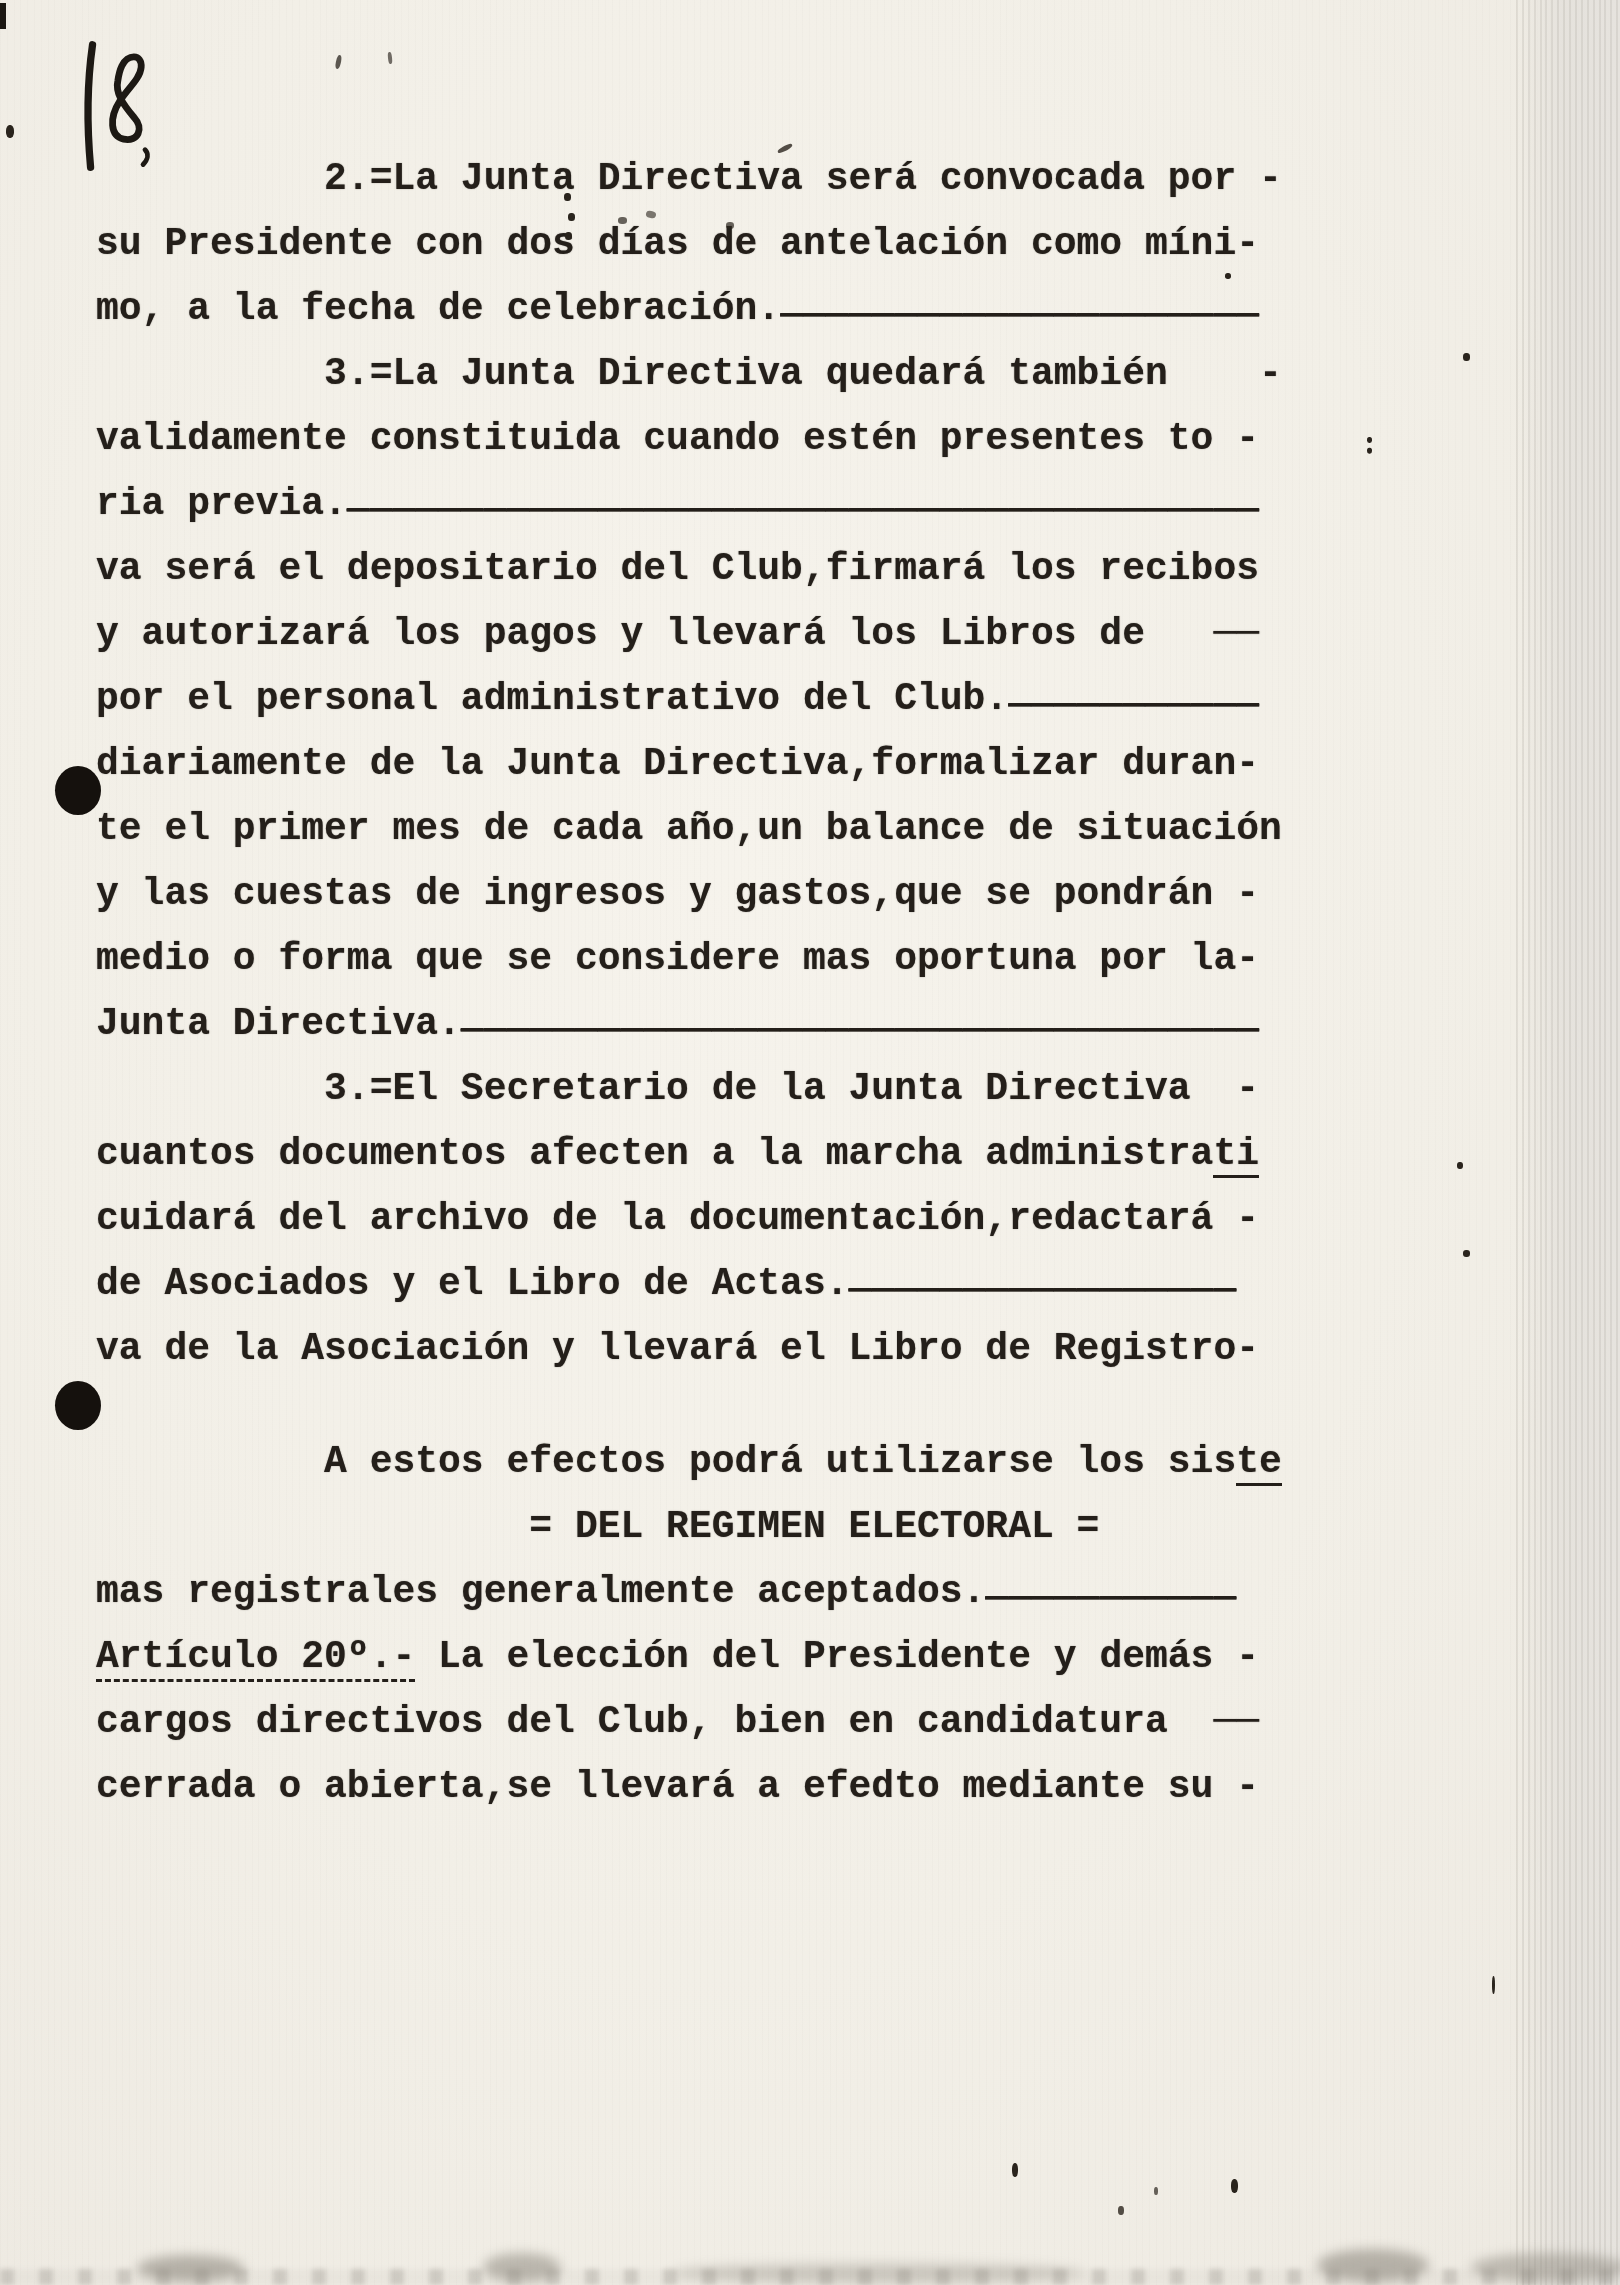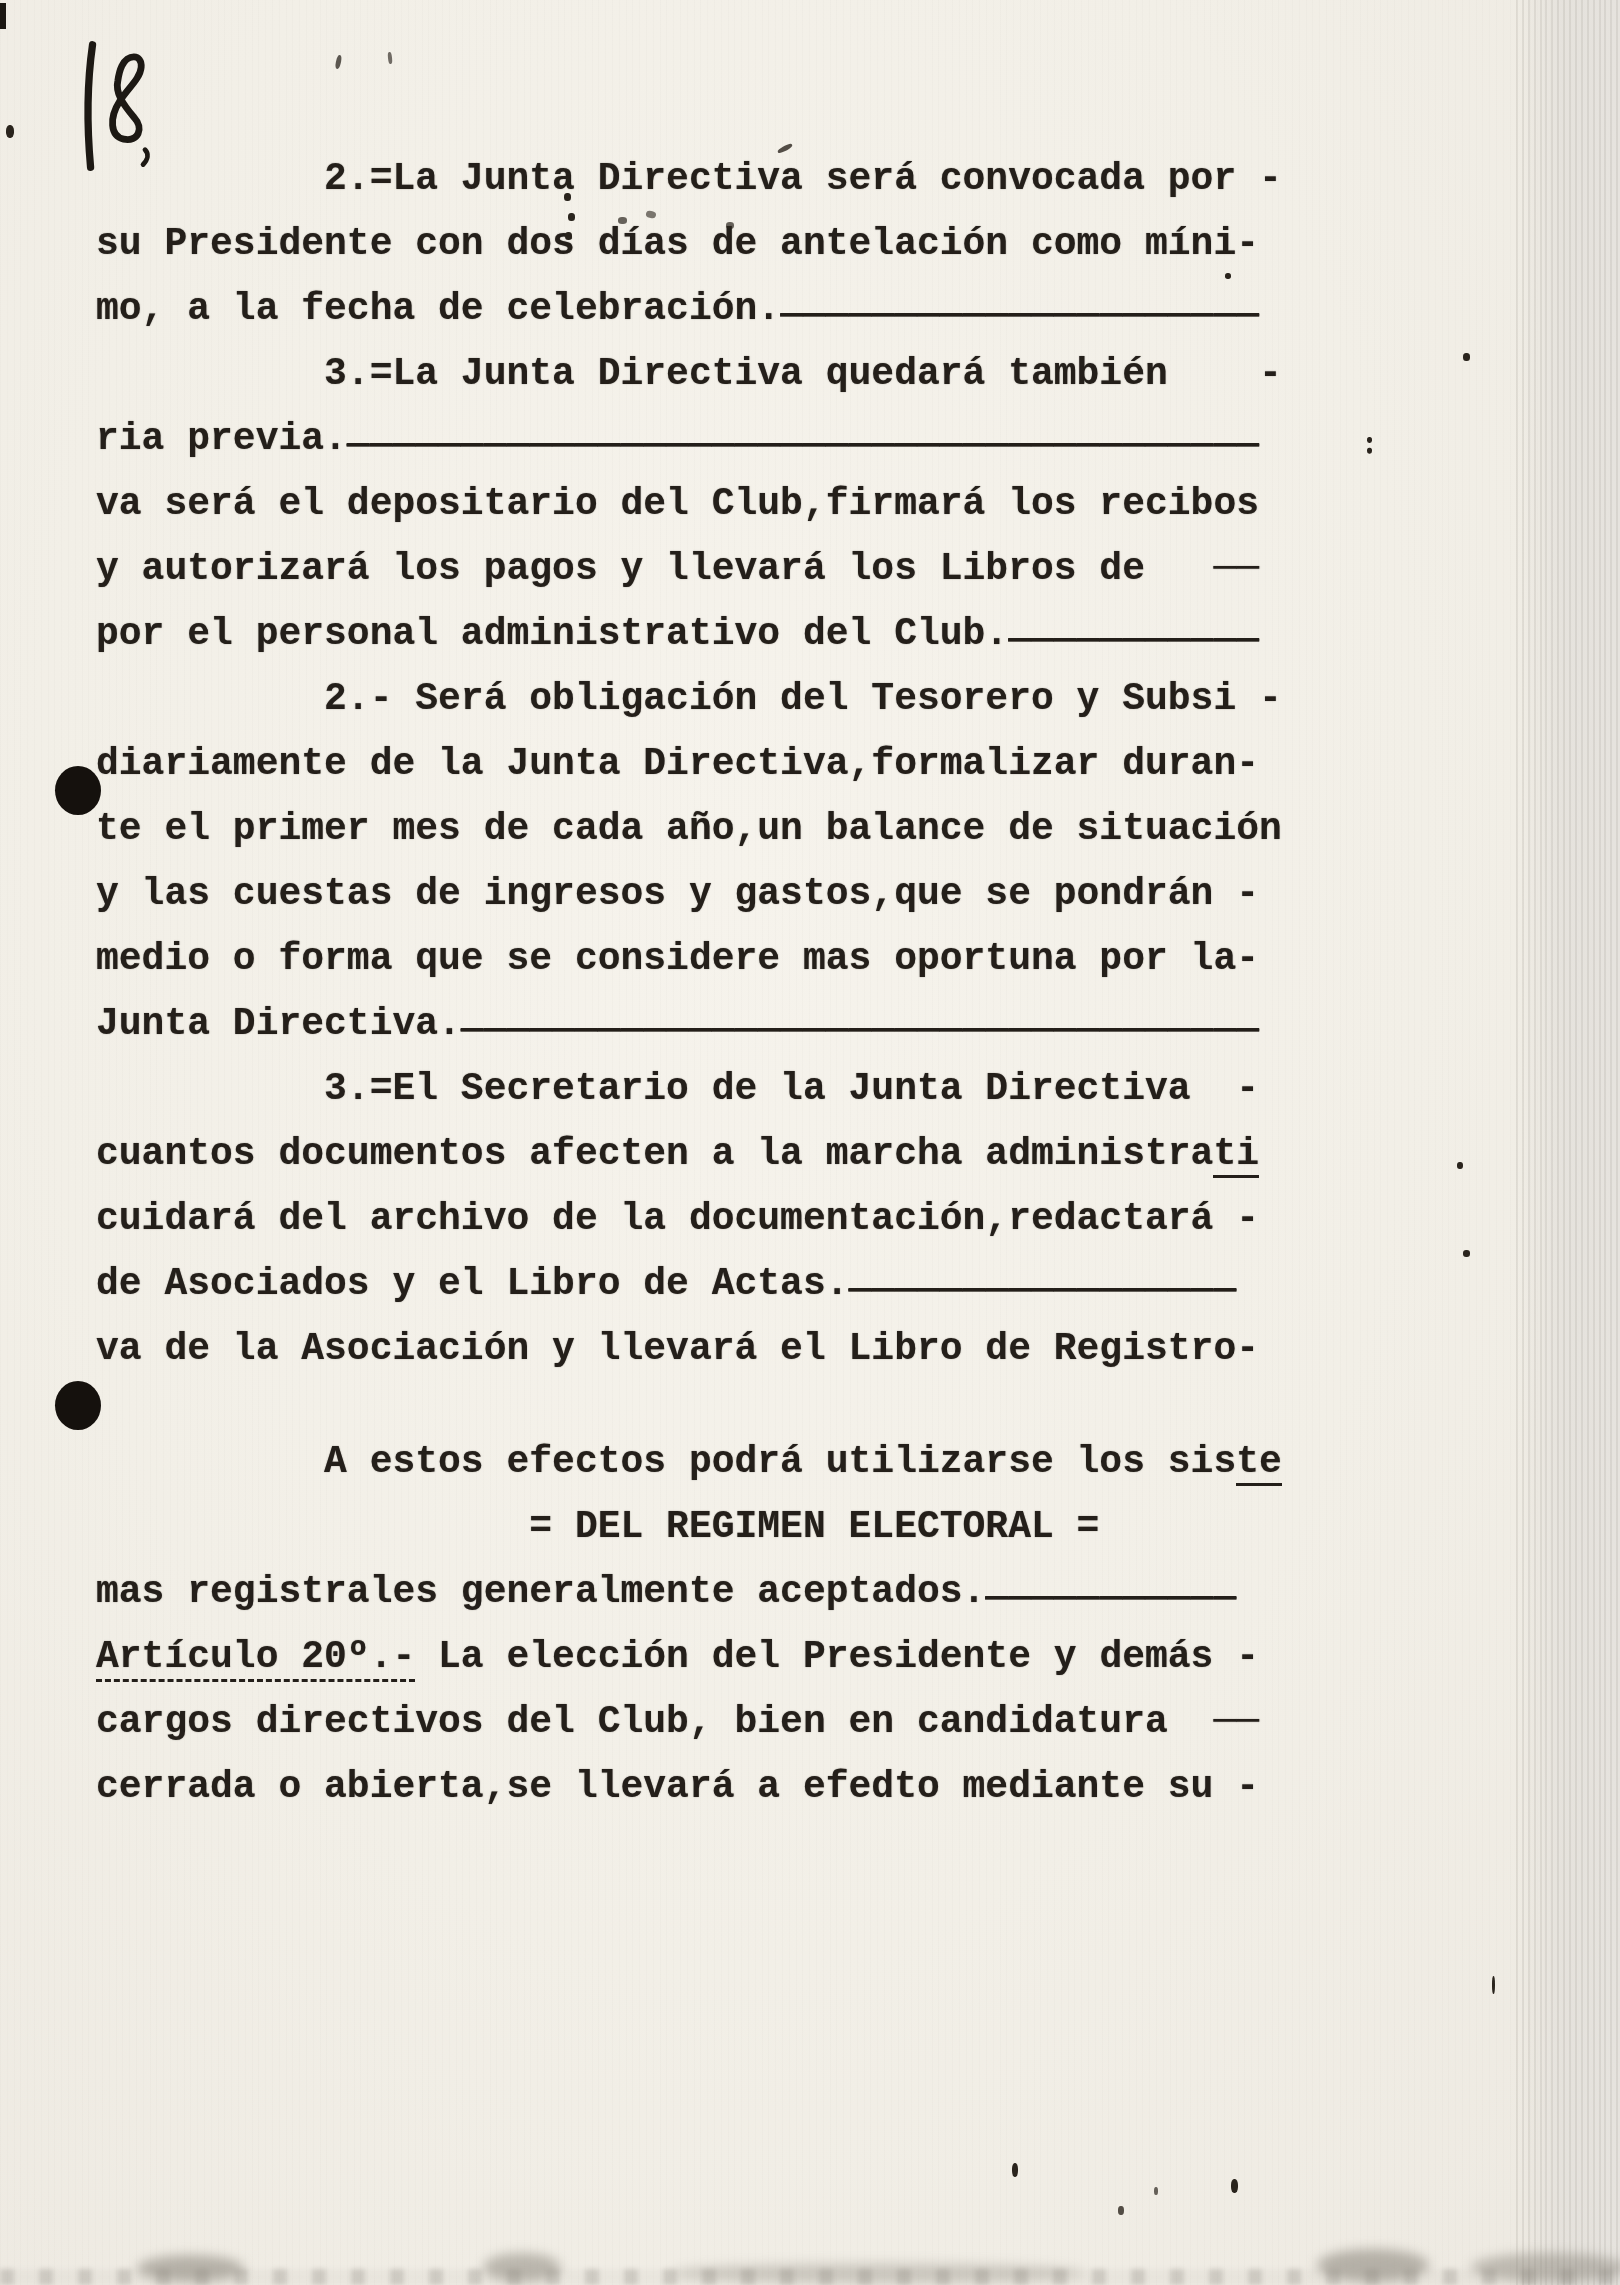--- a/index.html
+++ b/index.html
@@ -67,25 +67,25 @@
   </svg>
 
   <div class="hole hole1"></div>
   <div class="hole hole2"></div>
 
   <div class="doc" style="color: rgb(36, 31, 26);">
       <div class="line"><span class="plain">          2.=La Junta Directiva será convocada por -</span></div>
       <div class="line"><span class="plain">su Presidente con dos días de antelación como míni-</span></div>
       <div class="line"><span class="plain">mo, a la fecha de celebración.</span><span class="rule">─────────────────────</span></div>
       <div class="line"><span class="plain">          3.=La Junta Directiva quedará también    -</span></div>
+      <div class="line"><span class="plain">validamente constituida cuando estén presentes to -</span></div>
       <div class="line"><span class="plain">ria previa.</span><span class="rule">────────────────────────────────────────</span></div>
       <div class="line"><span class="plain">va será el depositario del Club,firmará los recibos</span></div>
       <div class="line"><span class="plain">y autorizará los pagos y llevará los Libros de   ──</span></div>
       <div class="line"><span class="plain">por el personal administrativo del Club.</span><span class="rule">───────────</span></div>
-      <div class="line"><span class="plain">          2.- Será obligación del Tesorero y Subsi -</span></div>
       <div class="line"><span class="plain">diariamente de la Junta Directiva,formalizar duran-</span></div>
       <div class="line"><span class="plain">te el primer mes de cada año,un balance de situación</span></div>
       <div class="line"><span class="plain">y las cuestas de ingresos y gastos,que se pondrán -</span></div>
       <div class="line"><span class="plain">medio o forma que se considere mas oportuna por la-</span></div>
       <div class="line"><span class="plain">Junta Directiva.</span><span class="rule">───────────────────────────────────</span></div>
       <div class="line"><span class="plain">          3.=El Secretario de la Junta Directiva  -</span></div>
       <div class="line"><span class="plain">cuantos documentos afecten a la marcha administra</span><span class="usolid">ti</span></div>
       <div class="line"><span class="plain">cuidará del archivo de la documentación,redactará -</span></div>
       <div class="line"><span class="plain">de Asociados y el Libro de Actas.</span><span class="rule">─────────────────</span></div>
       <div class="line"><span class="plain">va de la Asociación y llevará el Libro de Registro-</span></div>

